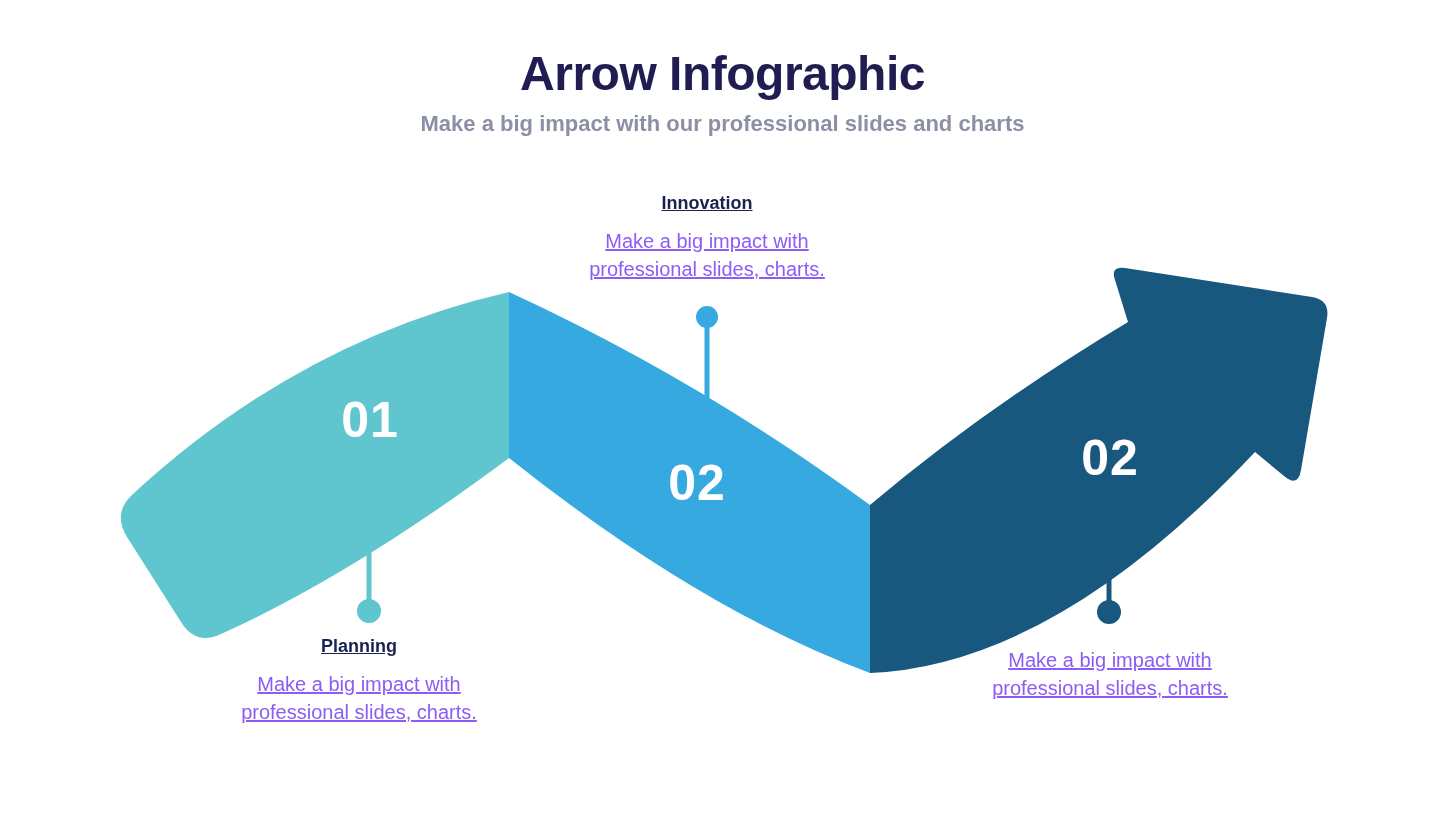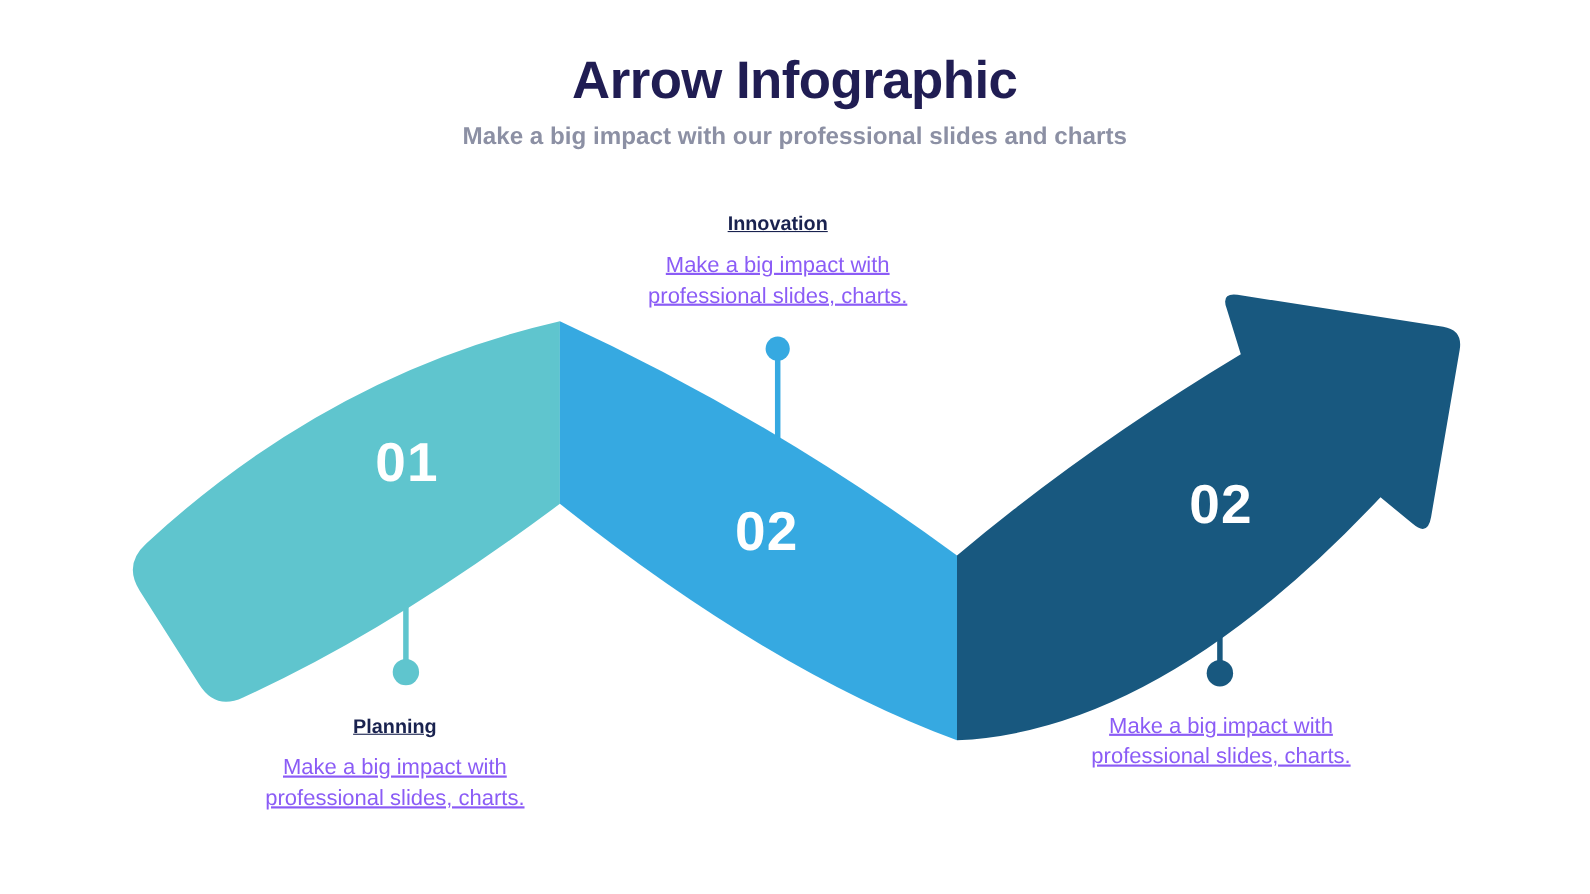--- a/index.html
+++ b/index.html
@@ -27,21 +27,21 @@
     color:#ffffff;font-size:50px;font-weight:700;
     width:120px;text-align:center;line-height:1;
     letter-spacing:1px;
   }
   .num-1{left:310px;top:395px;}
   .num-2{left:637px;top:458px;}
   .num-3{left:1050px;top:433px;}
   .step-block{
     position:absolute;width:320px;text-align:center;
   }
-  .block-planning{left:199px;top:650px;}
+  .block-planning{left:199px;top:636px;}
   .block-innovation{left:547px;top:193px;}
   .block-improve{left:950px;top:634px;}
   .step-title{
     font-size:18px;font-weight:700;color:#19224F;margin:0;line-height:1.2;text-decoration:underline;
   }
   .step-desc{
     font-size:20px;color:#8b5cf6;line-height:28px;
     width:252px;margin:12px auto 0 auto;text-decoration:underline;
   }
 </style>

